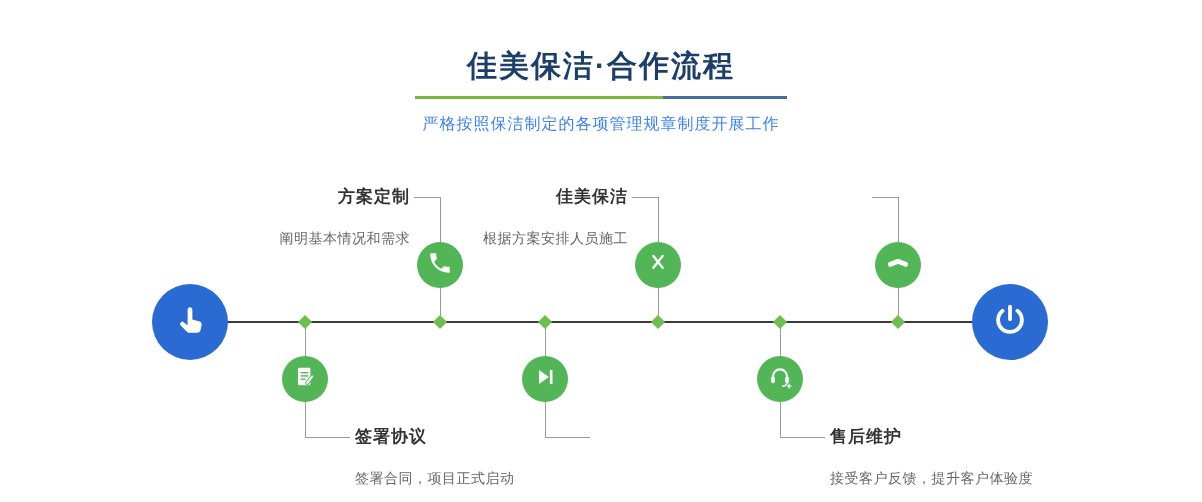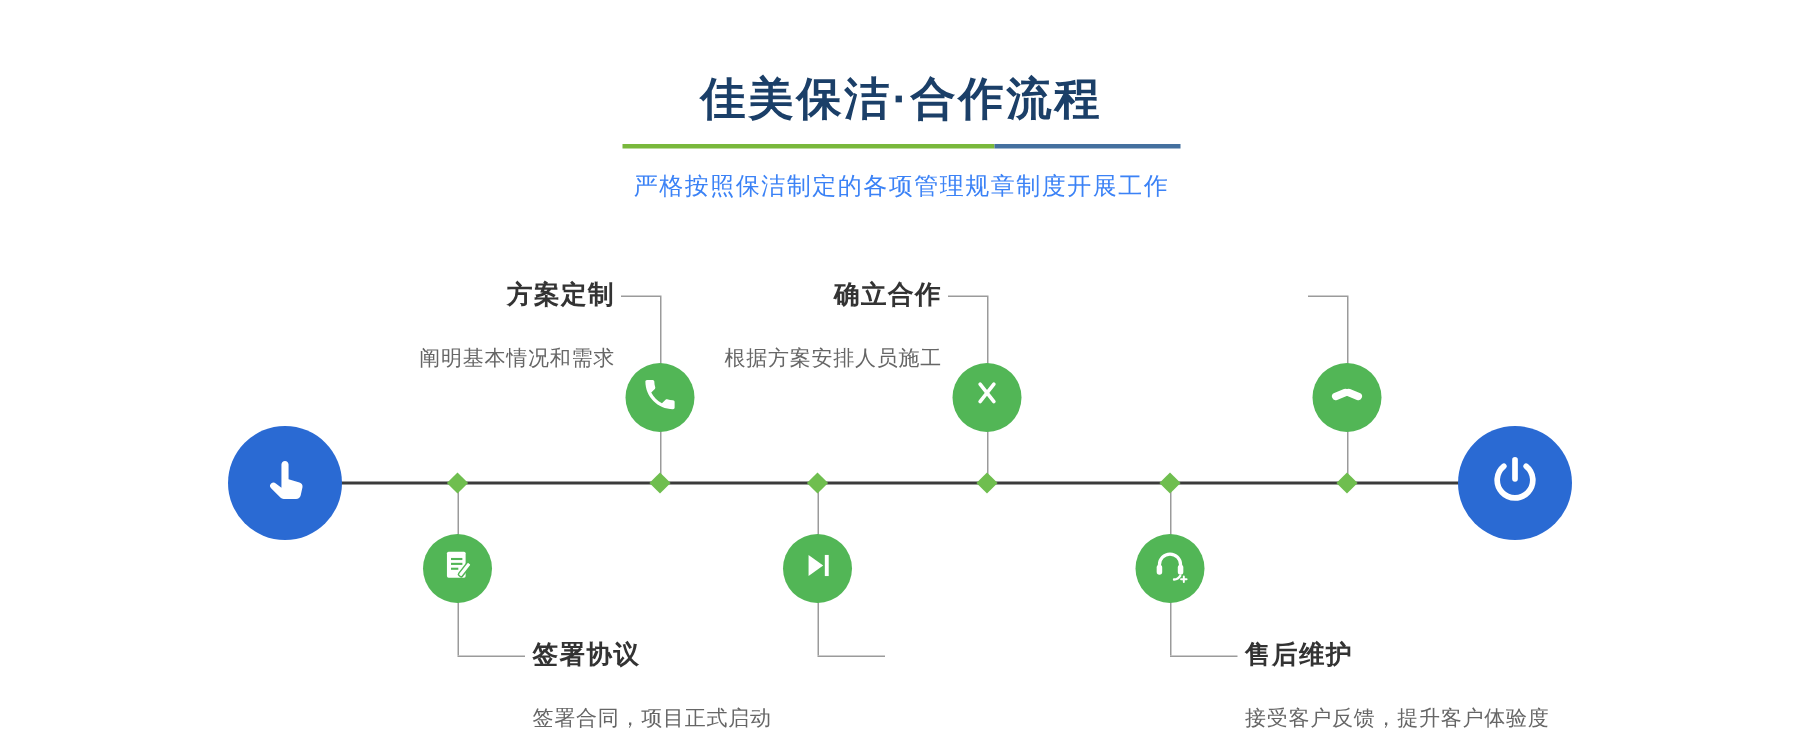--- a/index.html
+++ b/index.html
@@ -105,21 +105,21 @@
     <div class="diamond" style="left:653px; top:317px;"></div>
     <div class="node green" style="left:635px; top:242px;">
       <span>
         <svg viewBox="0 0 24 24" fill="#fff">
           <rect x="10.9" y="3" width="2.2" height="16" rx="1.1" transform="rotate(38 12 11)"></rect>
           <rect x="10.9" y="3" width="2.2" height="16" rx="1.1" transform="rotate(-38 12 11)"></rect>
         </svg>
       </span>
     </div>
     <div class="step top" style="right:574px;">
-      <div class="step-title">确立合作</div>
+      <div class="step-title">佳美保洁</div>
       <div class="step-desc">根据方案安排人员施工</div>
     </div>
 
     <div class="stub" style="left:898px; top:280px; height:42px;"></div>
     <div class="vline" style="left:898px; top:197px; height:46px;"></div>
     <div class="hline" style="left:872px; top:197px; width:26px;"></div>
     <div class="diamond" style="left:893px; top:317px;"></div>
     <div class="node green" style="left:875px; top:242px;">
       <span>
         <svg viewBox="0 0 24 24" fill="#fff">

